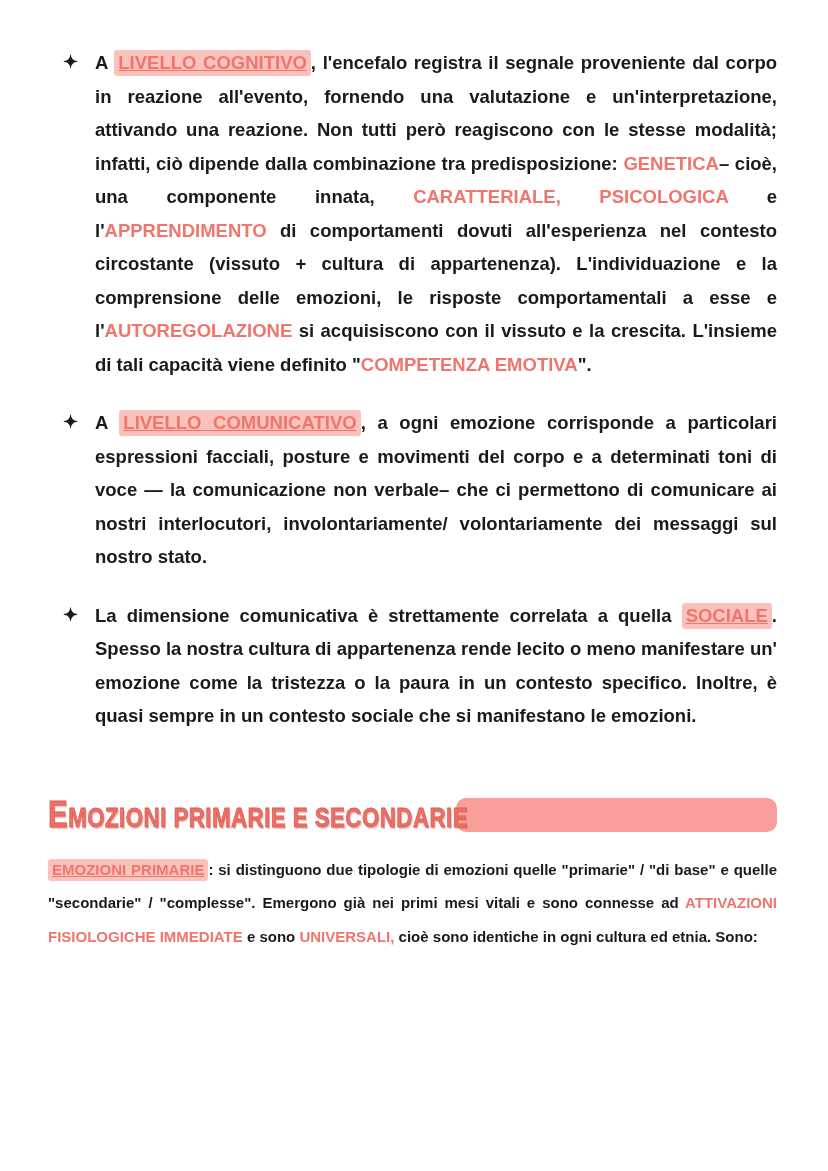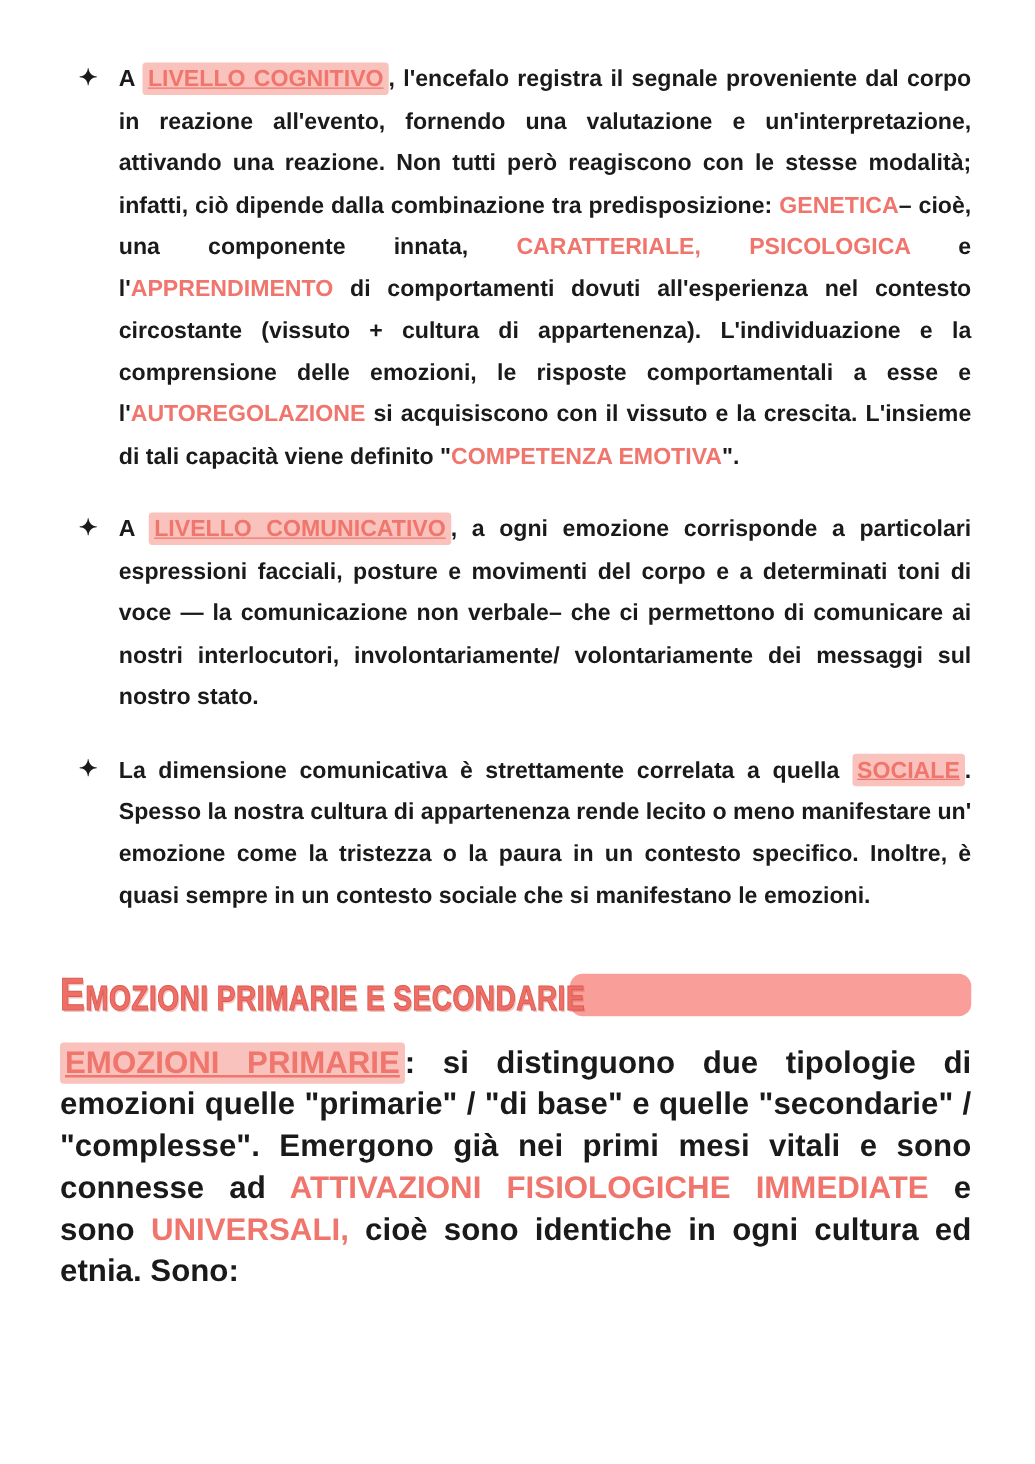--- a/index.html
+++ b/index.html
@@ -51,21 +51,21 @@
     color: var(--accent);
     background: var(--highlight-bg);
     padding: 2px 4px 3px 4px;
     border-radius: 3px;
     text-decoration: underline;
   }
   .heading-row {
     display: flex;
     align-items: center;
     gap: 12px;
-    margin-top: 42px;
+    margin-top: 61px;
     margin-bottom: 17px;
   }
   .heading {
     margin: 0;
     width: 396px;
     flex: 0 0 auto;
     color: var(--heading-color);
     font-weight: bold;
   }
   .heading-inner {
@@ -82,21 +82,21 @@
     font-size: 37px;
   }
   .heading-bar {
     flex: 1 1 auto;
     height: 34px;
     border-radius: 10px;
     background: var(--bar-color);
   }
   .intro {
     margin: 0;
-    font-size: 25px;
+    font-size: 15px;
     font-weight: bold;
     line-height: 33.5px;
     text-align: justify;
   }
 </style>
 </head>
 <body>
 
 <div class="page">
 

